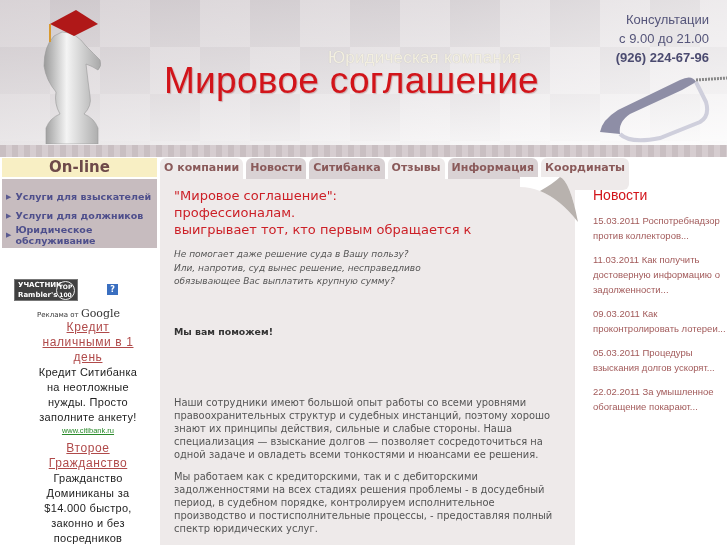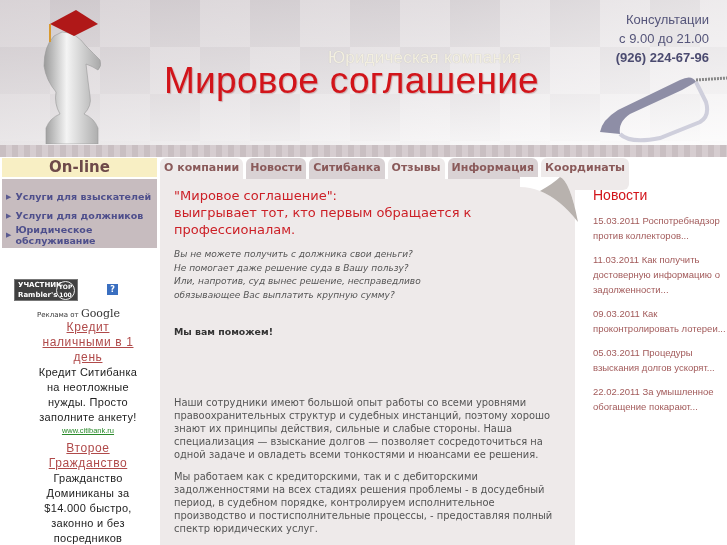--- a/index.html
+++ b/index.html
@@ -136,25 +136,24 @@
 </div>
 
 <div class="main"></div>
 <svg class="curl" viewBox="0 0 58 45">
   <path d="M0 0 L40 0 Q50 4 58 45 Q40 22 20 14 Q10 10 0 10 Z" fill="#fff"></path>
   <path d="M20 14 Q34 6 40 0 Q50 4 58 45 Q40 22 20 14 Z" fill="#b8b2ae"></path>
 </svg>
 
 <div class="headline">
   <div>"Мировое соглашение":</div>
+  <div>профессионалам.</div>
   <div>выигрывает тот, кто первым обращается к</div>
-  <div>профессионалам.</div>
 </div>
 <div class="intro">
-  <div>Вы не можете получить с должника свои деньги?</div>
   <div>Не помогает даже решение суда в Вашу пользу?</div>
   <div>Или, напротив, суд вынес решение, несправедливо</div>
   <div>обязывающее Вас выплатить крупную сумму?</div>
 </div>
 <div class="para" style="top:325px">
   <b>Мы вам поможем!</b>
 </div>
 <div class="para" style="top:396px">Наши сотрудники имеют большой опыт работы со всеми уровнями правоохранительных структур и судебных инстанций, поэтому хорошо знают их принципы действия, сильные и слабые стороны. Наша специализация — взыскание долгов — позволяет сосредоточиться на одной задаче и овладеть всеми тонкостями и нюансами ее решения.</div>
 <div class="para" style="top:470px">Мы работаем как с кредиторскими, так и с дебиторскими задолженностями на всех стадиях решения проблемы - в досудебный период, в судебном порядке, контролируем исполнительное производство и постисполнительные процессы, - предоставляя полный спектр юридических услуг.</div>
 

